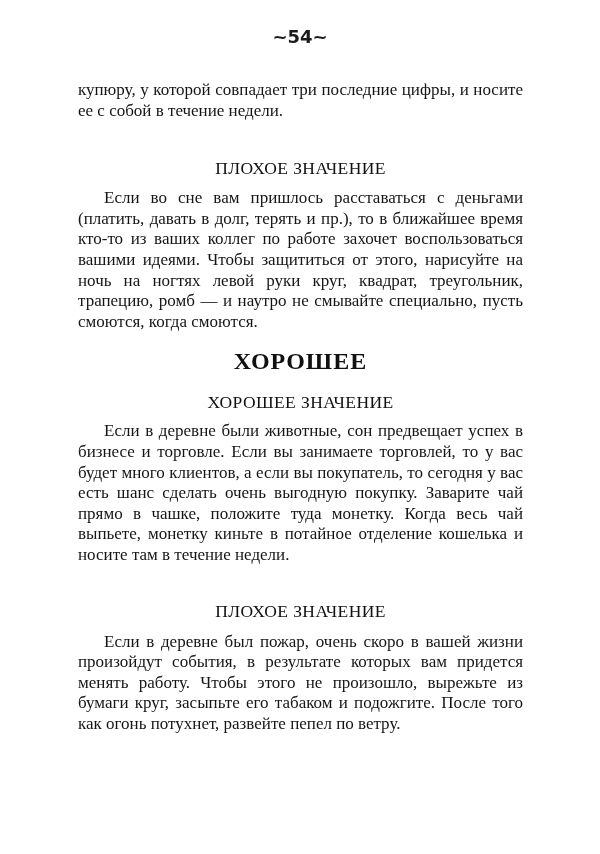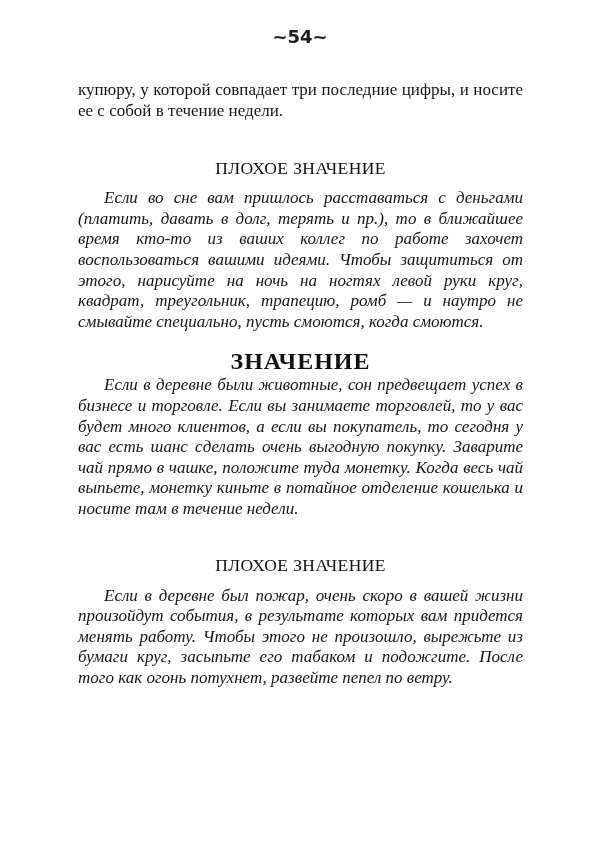--- a/index.html
+++ b/index.html
@@ -32,21 +32,20 @@
   .body-par {
     font-size: 17px;
     line-height: 20.6px;
     text-align: justify;
     text-justify: inter-word;
     margin: 0;
     color: #151515;
   }
   .body-par.indented {
     text-indent: 26px;
-    font-style: italic;
   }
   .par-continued {
     margin-top: 32px;
   }
   .subheading {
     font-size: 17.5px;
     font-weight: normal;
     text-align: center;
     letter-spacing: 0.4px;
     margin: 0;
@@ -72,22 +71,23 @@
   <div class="page-number">~54~</div>
 
   <div class="text-column">
 
     <p class="body-par par-continued">купюру, у которой совпадает три последние цифры, и носите ее с собой в течение недели.</p>
 
     <h3 class="subheading subheading-1">ПЛОХОЕ ЗНАЧЕНИЕ</h3>
 
     <p class="body-par indented">Если во сне вам пришлось расставаться с деньгами (платить, давать в долг, терять и пр.), то в ближайшее время кто-то из ваших коллег по работе захочет воспользоваться вашими идеями. Чтобы защититься от этого, нарисуйте на ночь на ногтях левой руки круг, квадрат, треугольник, трапецию, ромб — и наутро не смывайте специально, пусть смоются, когда смоются.</p>
 
-    <h2 class="chapter-title">ЗНАЧЕНИЕ</h2>
+    <h2 class="chapter-title">ХОРОШЕЕ</h2>
 
+    <h3 class="subheading subheading-good">ХОРОШЕЕ ЗНАЧЕНИЕ</h3>
 
     <p class="body-par indented">Если в деревне были животные, сон предвещает успех в бизнесе и торговле. Если вы занимаете торговлей, то у вас будет много клиентов, а если вы покупатель, то сегодня у вас есть шанс сделать очень выгодную покупку. Заварите чай прямо в чашке, положите туда монетку. Когда весь чай выпьете, монетку киньте в потайное отделение кошелька и носите там в течение недели.</p>
 
     <h3 class="subheading subheading-2">ПЛОХОЕ ЗНАЧЕНИЕ</h3>
 
     <p class="body-par indented">Если в деревне был пожар, очень скоро в вашей жизни произойдут события, в результате которых вам придется менять работу. Чтобы этого не произошло, вырежьте из бумаги круг, засыпьте его табаком и подожгите. После того как огонь потухнет, развейте пепел по ветру.</p>
 
   </div>
 </div>
 

